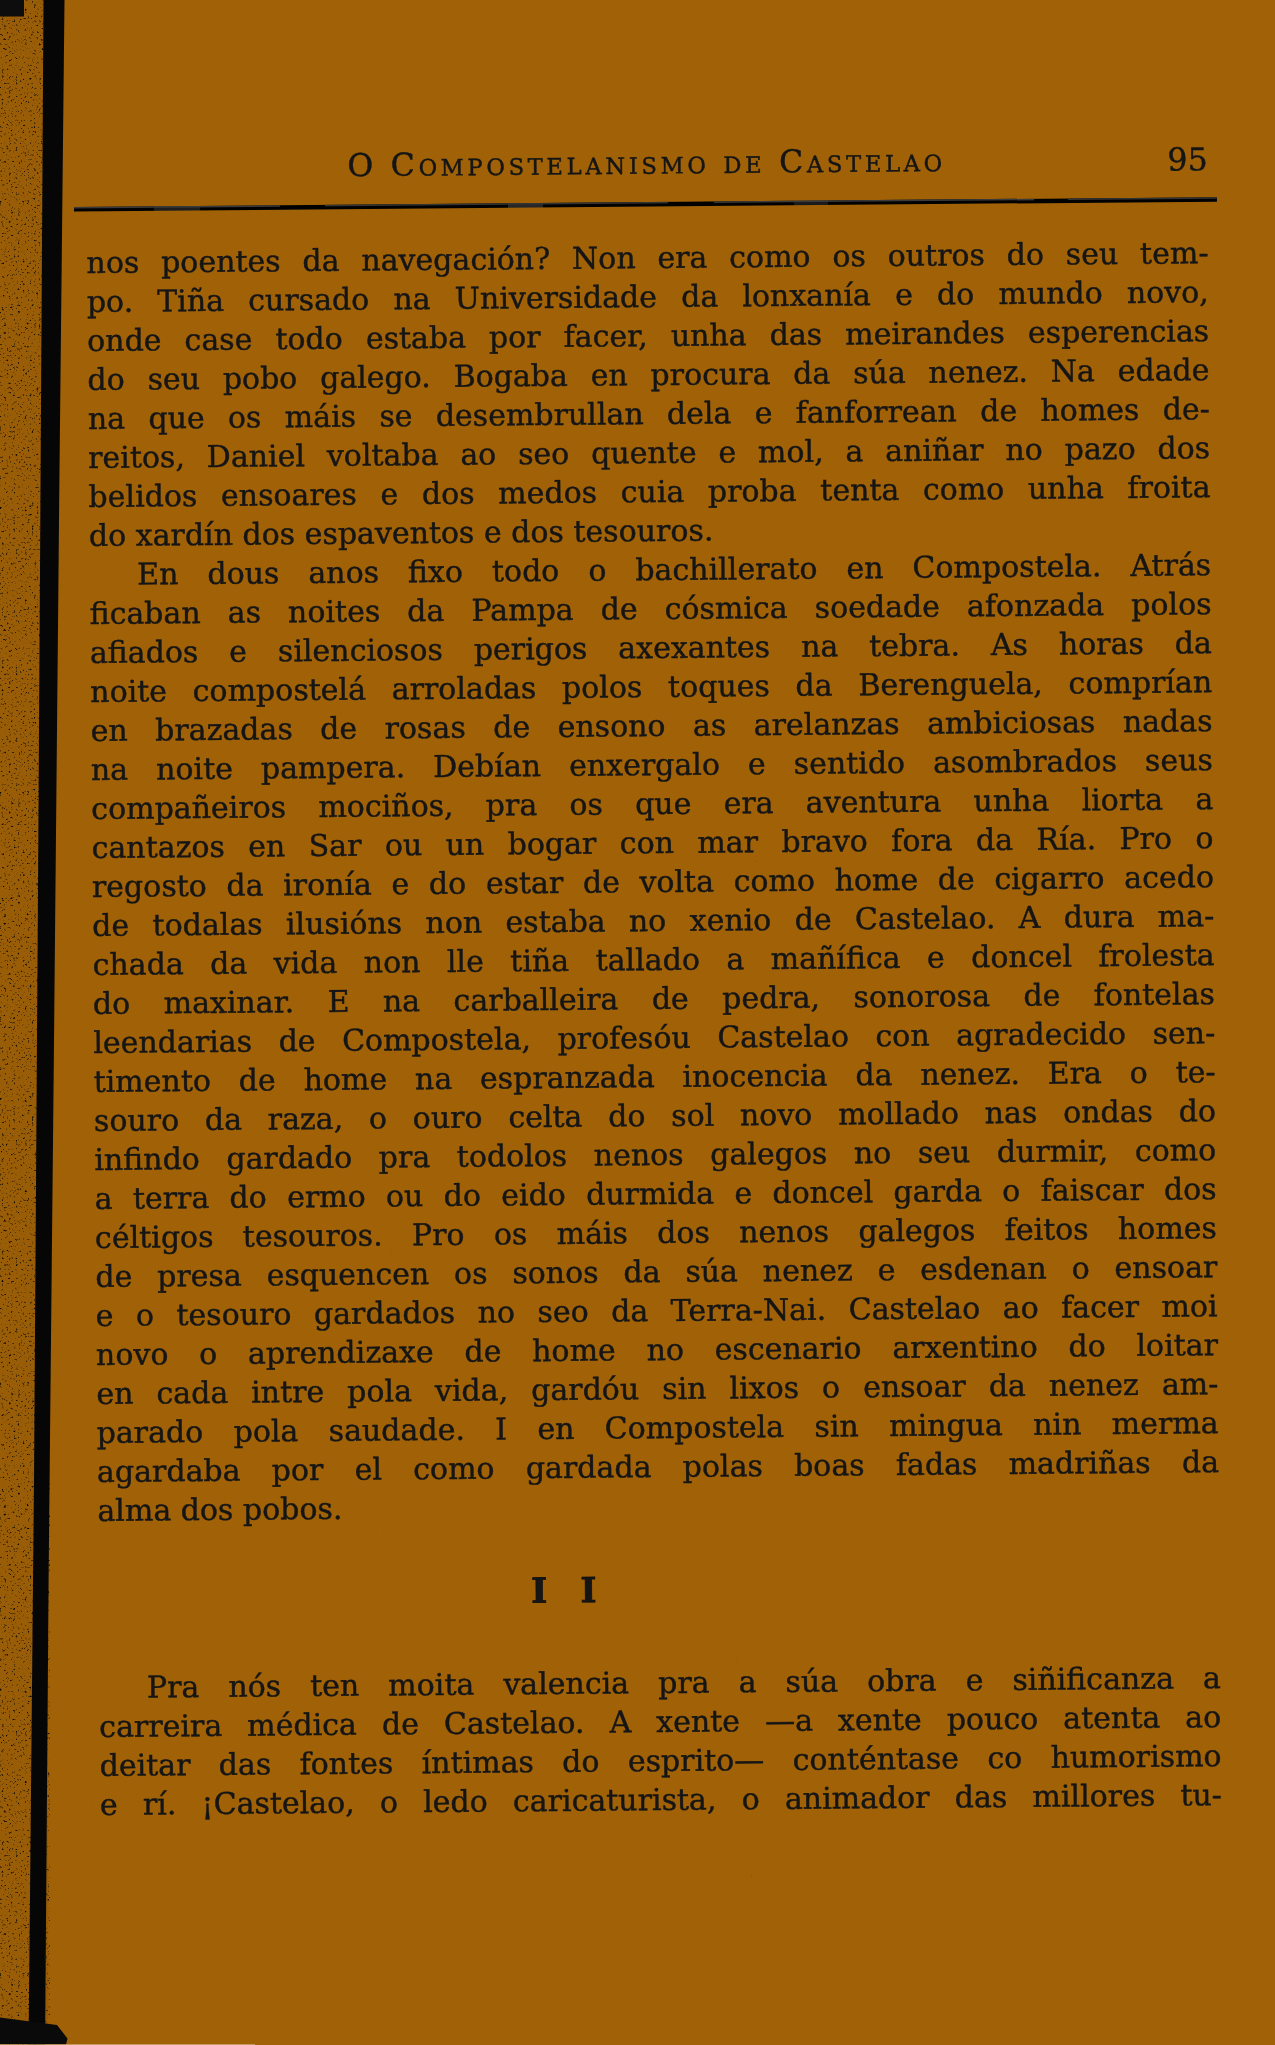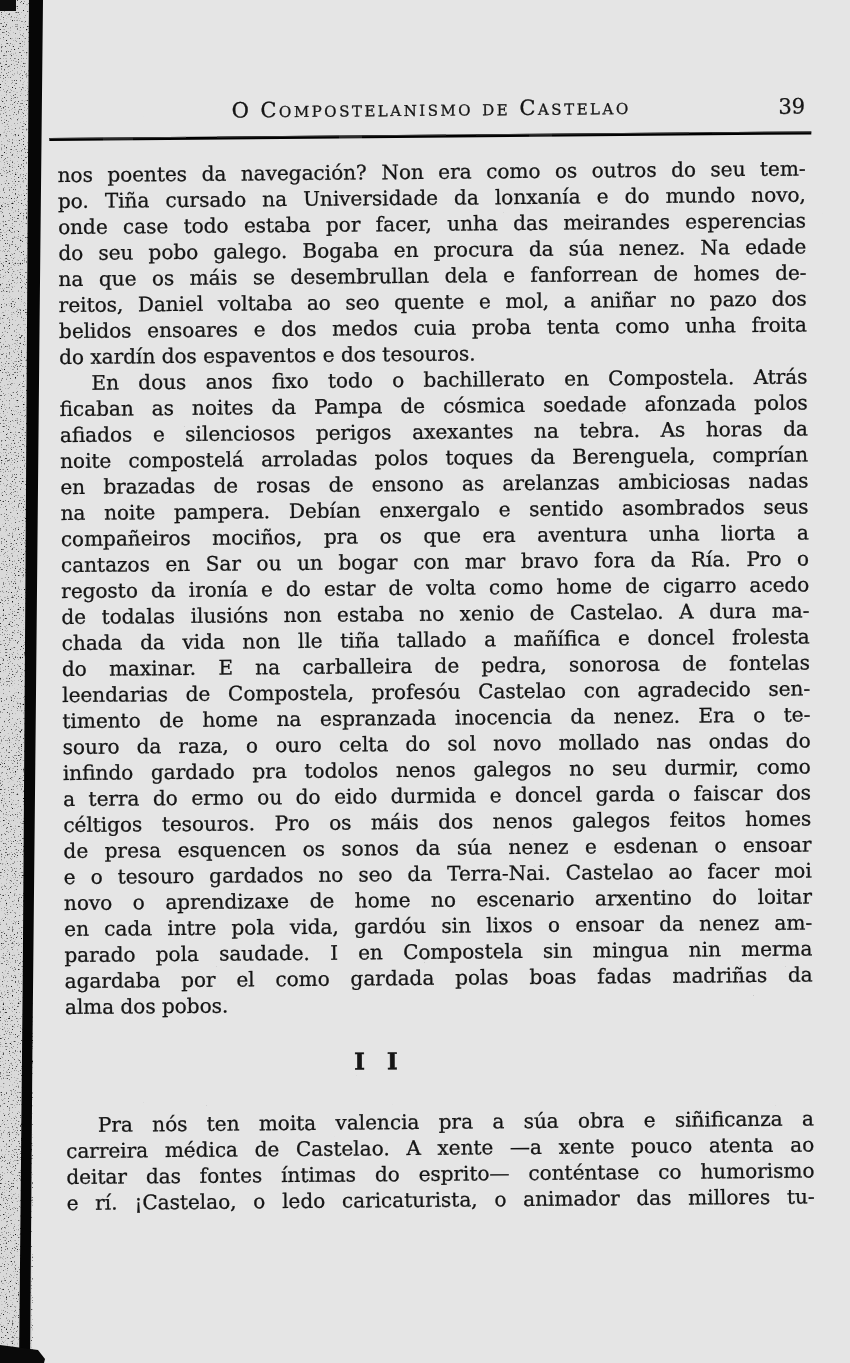--- a/index.html
+++ b/index.html
@@ -6,21 +6,21 @@
   body {
     width: 850px; height: 1363px;
     background: #ffffff;
     overflow: hidden;
     font-family: "DejaVu Serif", "Liberation Serif", serif;
     color: #151515;
     position: relative;
   }
   .page {
     position: absolute; inset: 0;
-    background: #e5e5e5;
+    background: #a16207;
   }
   svg.noise-layer { position: absolute; top: 0; left: 0; pointer-events: none; }
 
   .content {
     position: absolute;
     left: 57px; top: 100px; width: 748px;
     transform: rotate(-0.5deg);
     transform-origin: 0 0;
   }
 
@@ -107,21 +107,21 @@
         <feColorMatrix type="matrix" values="0 0 0 0 0  0 0 0 0 0  0 0 0 0 0  8 0 0 0 -7.1"></feColorMatrix>
       </filter>
     </defs>
     <rect x="55" y="90" width="780" height="1180" filter="url(#sparse)" opacity="0.55"></rect>
   </svg>
 
   <div class="content">
 
     <div class="running-header">
       <span class="header-title">O Compostelanismo de Castelao</span>
-      <span class="page-number">39</span>
+      <span class="page-number">95</span>
     </div>
 
     <div class="rule"></div>
 
     <div class="body-text">
       <div class="paragraph">
           <div class="line">nos poentes da navegación? Non era como os outros do seu tem-</div>
           <div class="line">po. Tiña cursado na Universidade da lonxanía e do mundo novo,</div>
           <div class="line">onde case todo estaba por facer, unha das meirandes esperencias</div>
           <div class="line">do seu pobo galego. Bogaba en procura da súa nenez. Na edade</div>

